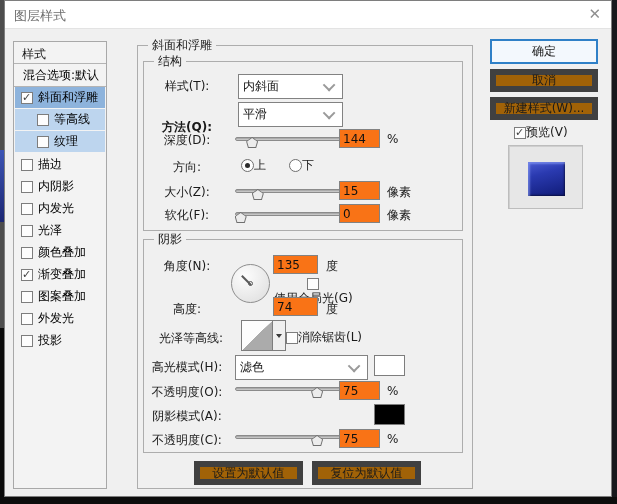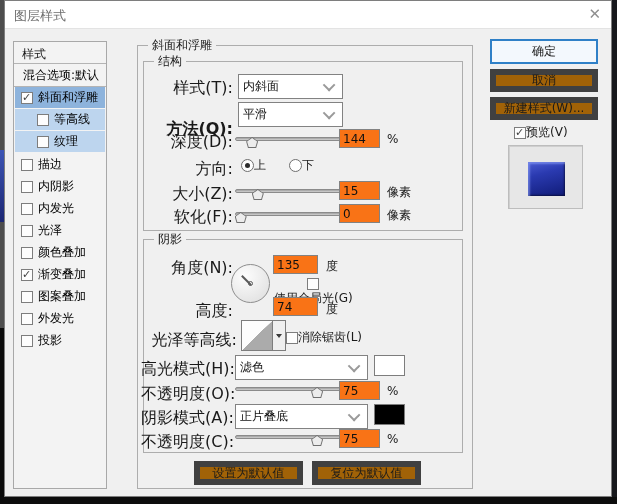--- a/index.html
+++ b/index.html
@@ -22,21 +22,21 @@
     background:#f0f0f0;border:1px solid #7e7e7e;box-sizing:border-box;
   }
   .titlebar{position:absolute;left:0;top:0;right:0;height:27px;background:#ffffff;
     border-bottom:1px solid #e3e3e3;}
   .title-text{position:absolute;left:9px;top:6px;font-size:13px;color:#6e6e6e;}
   .close-x{position:absolute;right:10px;top:4px;font-size:15px;color:#8f8f8f;cursor:default;}
 
   .gbox{position:absolute;border:1px solid #adadad;box-sizing:border-box;background:transparent;}
   .gcap{position:absolute;top:-9px;left:10px;background:#f0f0f0;padding:0 4px;font-size:12px;color:#1a1a1a;white-space:nowrap;}
 
-  .lbl{position:absolute;width:92px;text-align:right;font-size:16px;color:#1a1a1a;white-space:nowrap;}
+  .lbl{position:absolute;width:92px;text-align:center;font-size:12px;color:#1a1a1a;white-space:nowrap;}
   .txt{position:absolute;font-size:12px;color:#1a1a1a;white-space:nowrap;}
 
   .dd{position:absolute;height:25px;background:#fff;border:1px solid #828282;box-sizing:border-box;
       display:flex;align-items:center;padding:0 4px;}
   .dd .dtext{flex:1;font-size:12px;color:#111;overflow:hidden;white-space:nowrap;}
   .chev{width:7px;height:7px;border-left:2px solid #9a9a9a;border-bottom:2px solid #9a9a9a;
         transform:rotate(-45deg) translateY(-2px);margin-right:3px;flex:none;}
 
   .numbox{position:absolute;width:41px;height:19px;background:#f97316;border:1px solid #828282;
       box-sizing:border-box;font-size:12px;color:#111;padding:0 3px;font-family:inherit;}
@@ -263,24 +263,20 @@
 
   <div class="lbl" style="left:136px;top:383px;">不透明度(O):</div>
   <div class="slider" style="left:230px;top:383px;">
     <div class="track"></div>
     <div class="thumb" style="left:72%"></div>
   </div>
   <input class="numbox" style="left: 334px; top: 380px;" value="75">
   <div class="txt" style="left:382px;top:383px;">%</div>
 
   <div class="lbl" style="left:136px;top:407px;">阴影模式(A):</div>
-  <div class="dd" style="left:230px;top:403px;width:133px;">
-    <span class="dtext">正片叠底</span>
-    <span class="chev"></span>
-  </div>
   <div class="swatch" style="left: 369px; top: 403px; background: rgb(0, 0, 0);"></div>
 
   <div class="lbl" style="left:136px;top:431px;">不透明度(C):</div>
   <div class="slider" style="left:230px;top:431px;">
     <div class="track"></div>
     <div class="thumb" style="left:72%"></div>
   </div>
   <input class="numbox" style="left: 334px; top: 428px;" value="75">
   <div class="txt" style="left:382px;top:431px;">%</div>
 

